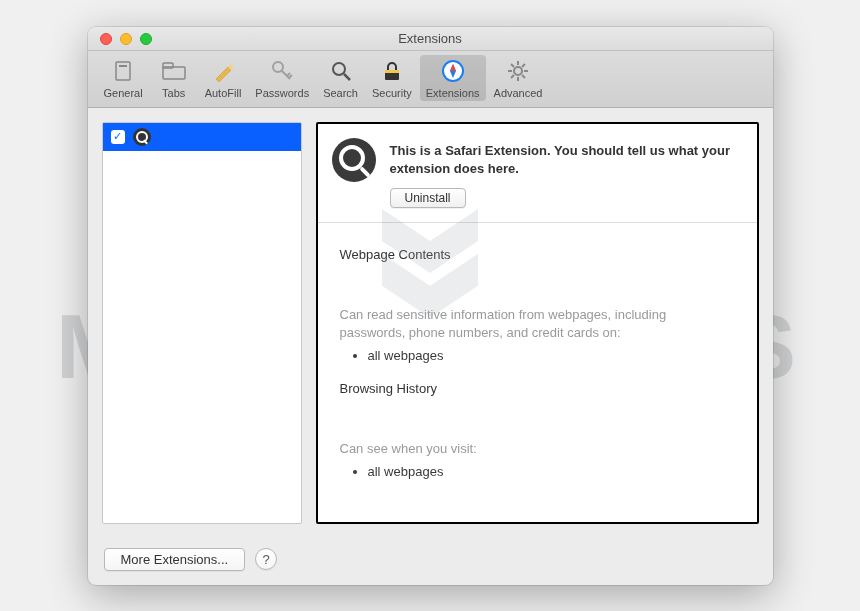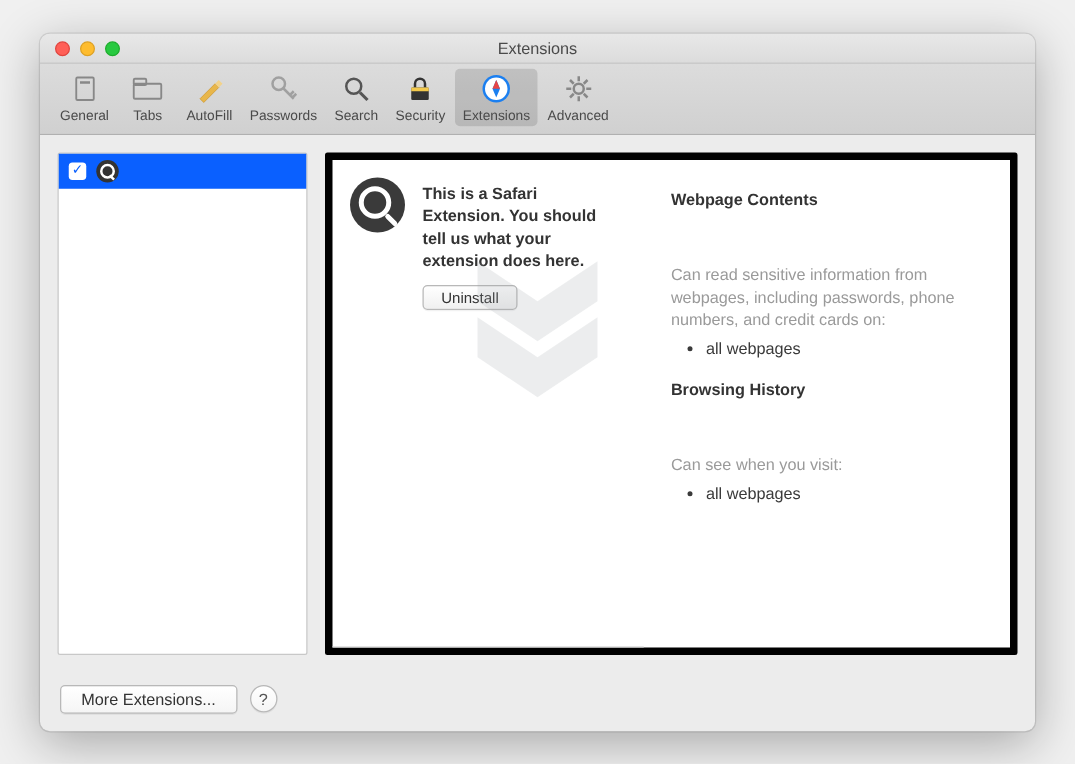--- a/index.html
+++ b/index.html
@@ -20,21 +20,21 @@
       transform: translate(-50%, -10%);
       font-size: 90px;
       font-weight: 700;
       color: rgba(150, 155, 160, 0.35);
       letter-spacing: 8px;
       pointer-events: none;
       z-index: 0;
       white-space: nowrap;
     }
     .window {
-      width: 796px;
+      width: 685px;
       background: #ececec;
       border-radius: 8px;
       box-shadow: 0 10px 40px rgba(0,0,0,0.3), 0 0 0 1px rgba(0,0,0,0.1);
       overflow: hidden;
       position: relative;
       z-index: 1;
     }
     .titlebar {
       height: 24px;
       display: flex;
@@ -154,24 +154,24 @@
       height: 2px;
       background: #fff;
       position: absolute;
       transform: rotate(45deg);
       bottom: 3px;
       right: 3px;
     }
     .detail-panel {
       flex: 1;
       background: #ffffff;
-      border: 6px solid #000000;
+      border: 2px solid #000000;
       border-radius: 2px;
       display: flex;
-      flex-direction: row;
+      flex-direction: column;
     }
     .detail-header {
       display: flex;
       padding: 14px 18px 14px 14px;
       gap: 14px;
       border-bottom: 1px solid #dcdcdc;
     }
     .big-icon {
       width: 44px;
       height: 44px;
@@ -222,21 +222,21 @@
       color: #333;
       cursor: pointer;
       box-shadow: 0 1px 0 rgba(0,0,0,0.05);
     }
     .detail-body {
       padding: 24px 22px;
       font-size: 13px;
       color: #333;
     }
     .perm-title {
-      font-weight: 700;
+      font-weight: 400;
       font-size: 13px;
       margin-bottom: 2px;
     }
     .perm-desc {
       color: #9a9a9a;
       font-size: 13px;
       line-height: 1.4;
       margin-bottom: 6px;
       margin-top: 44px;
     }

